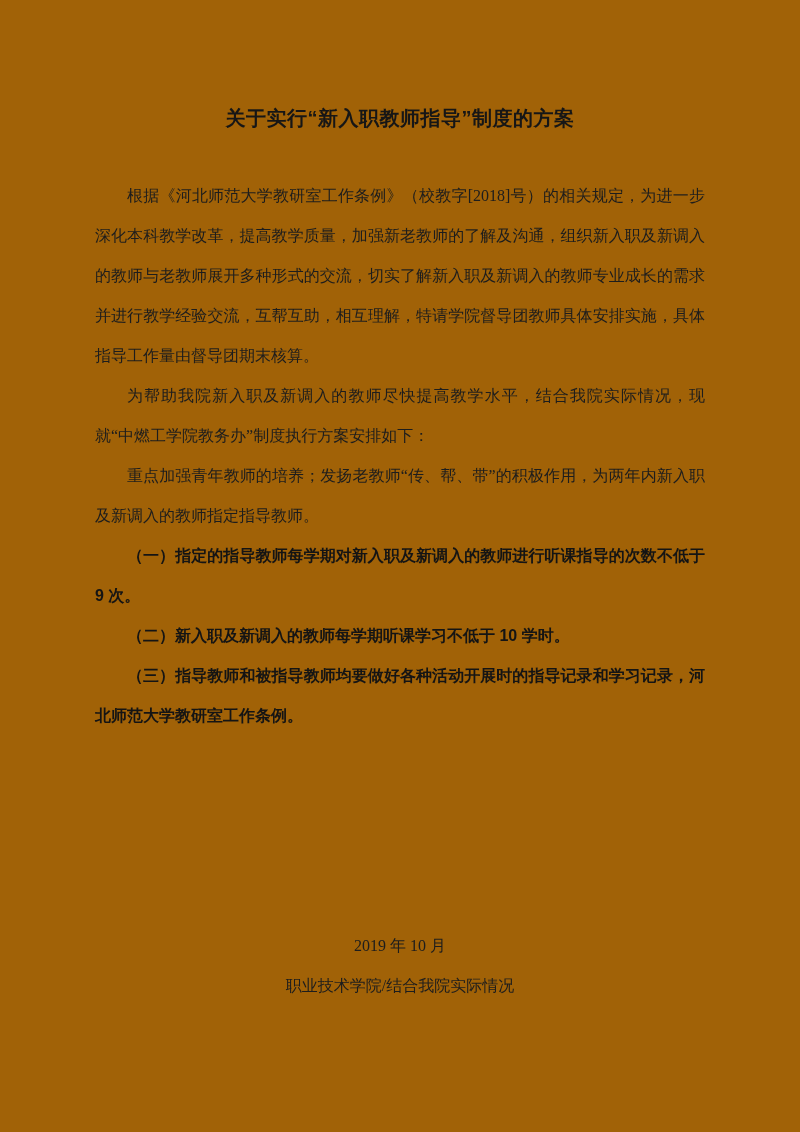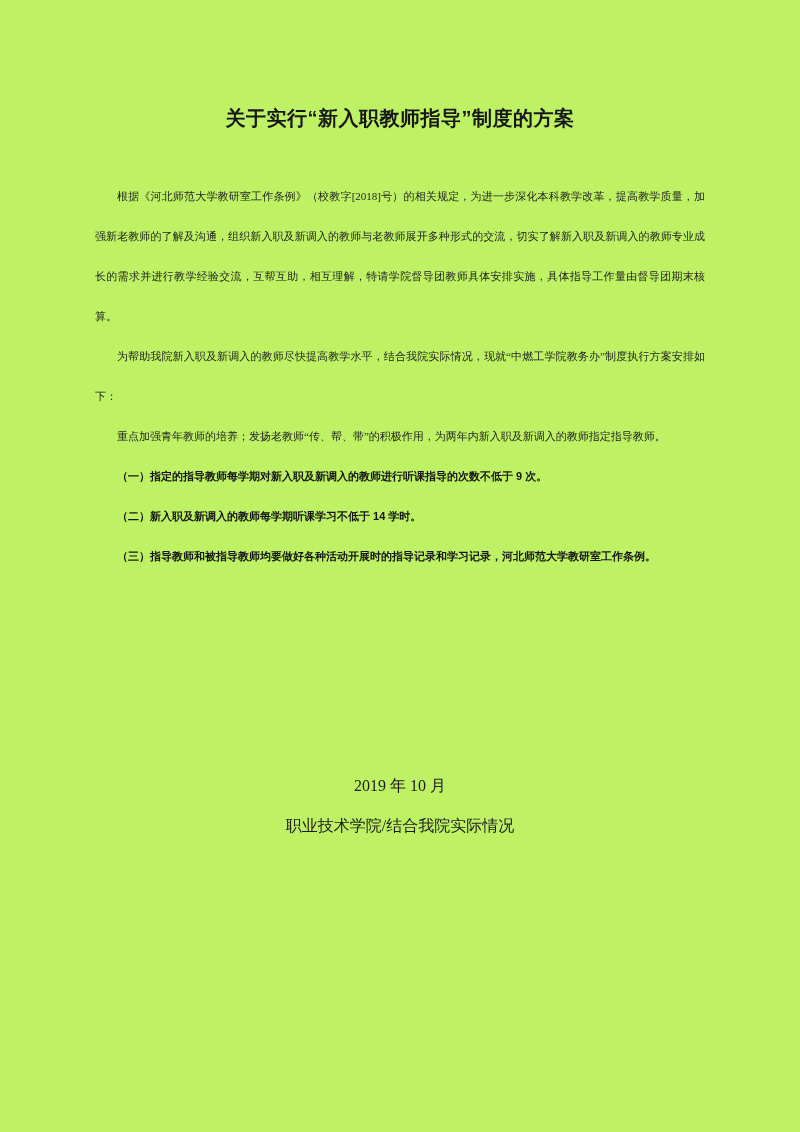--- a/index.html
+++ b/index.html
@@ -5,40 +5,40 @@
   html, body {
     margin: 0;
     padding: 0;
     background: #ffffff;
   }
   .page {
     position: relative;
     width: 800px;
     height: 1132px;
     margin: 0 auto;
-    background: #bef264;
+    background: #a16207;
     box-sizing: border-box;
     padding: 103px 95px 0 95px;
     color: #1d1d1d;
     font-family: "Liberation Serif", "DejaVu Serif", serif;
     overflow: hidden;
   }
   .doc-title {
     margin: 0;
     font-size: 20px;
     line-height: 30px;
     font-weight: 700;
     text-align: center;
     font-family: "Liberation Sans", "DejaVu Sans", sans-serif;
     letter-spacing: 0.5px;
     color: #161616;
   }
   .doc-body {
     margin-top: 43px;
-    font-size: 11px;
+    font-size: 16px;
     line-height: 40px;
     text-align: justify;
   }
   .para {
     margin: 0;
     text-indent: 2em;
   }
   .para.bold {
     font-weight: 700;
     font-family: "Liberation Sans", "DejaVu Sans", sans-serif;
@@ -59,21 +59,21 @@
 
 <div class="page">
 
   <h1 class="doc-title">关于实行“新入职教师指导”制度的方案</h1>
 
   <div class="doc-body">
     <p class="para">根据《河北师范大学教研室工作条例》（校教字[2018]号）的相关规定，为进一步深化本科教学改革，提高教学质量，加强新老教师的了解及沟通，组织新入职及新调入的教师与老教师展开多种形式的交流，切实了解新入职及新调入的教师专业成长的需求并进行教学经验交流，互帮互助，相互理解，特请学院督导团教师具体安排实施，具体指导工作量由督导团期末核算。</p>
     <p class="para">为帮助我院新入职及新调入的教师尽快提高教学水平，结合我院实际情况，现就“中燃工学院教务办”制度执行方案安排如下：</p>
     <p class="para">重点加强青年教师的培养；发扬老教师“传、帮、带”的积极作用，为两年内新入职及新调入的教师指定指导教师。</p>
     <p class="para bold">（一）指定的指导教师每学期对新入职及新调入的教师进行听课指导的次数不低于 9 次。</p>
-    <p class="para bold">（二）新入职及新调入的教师每学期听课学习不低于 14 学时。</p>
+    <p class="para bold">（二）新入职及新调入的教师每学期听课学习不低于 10 学时。</p>
     <p class="para bold">（三）指导教师和被指导教师均要做好各种活动开展时的指导记录和学习记录，河北师范大学教研室工作条例。</p>
   </div>
 
   <div class="signature">
     <p>2019 年 10 月</p>
     <p>职业技术学院/结合我院实际情况</p>
   </div>
 
 </div>
 

